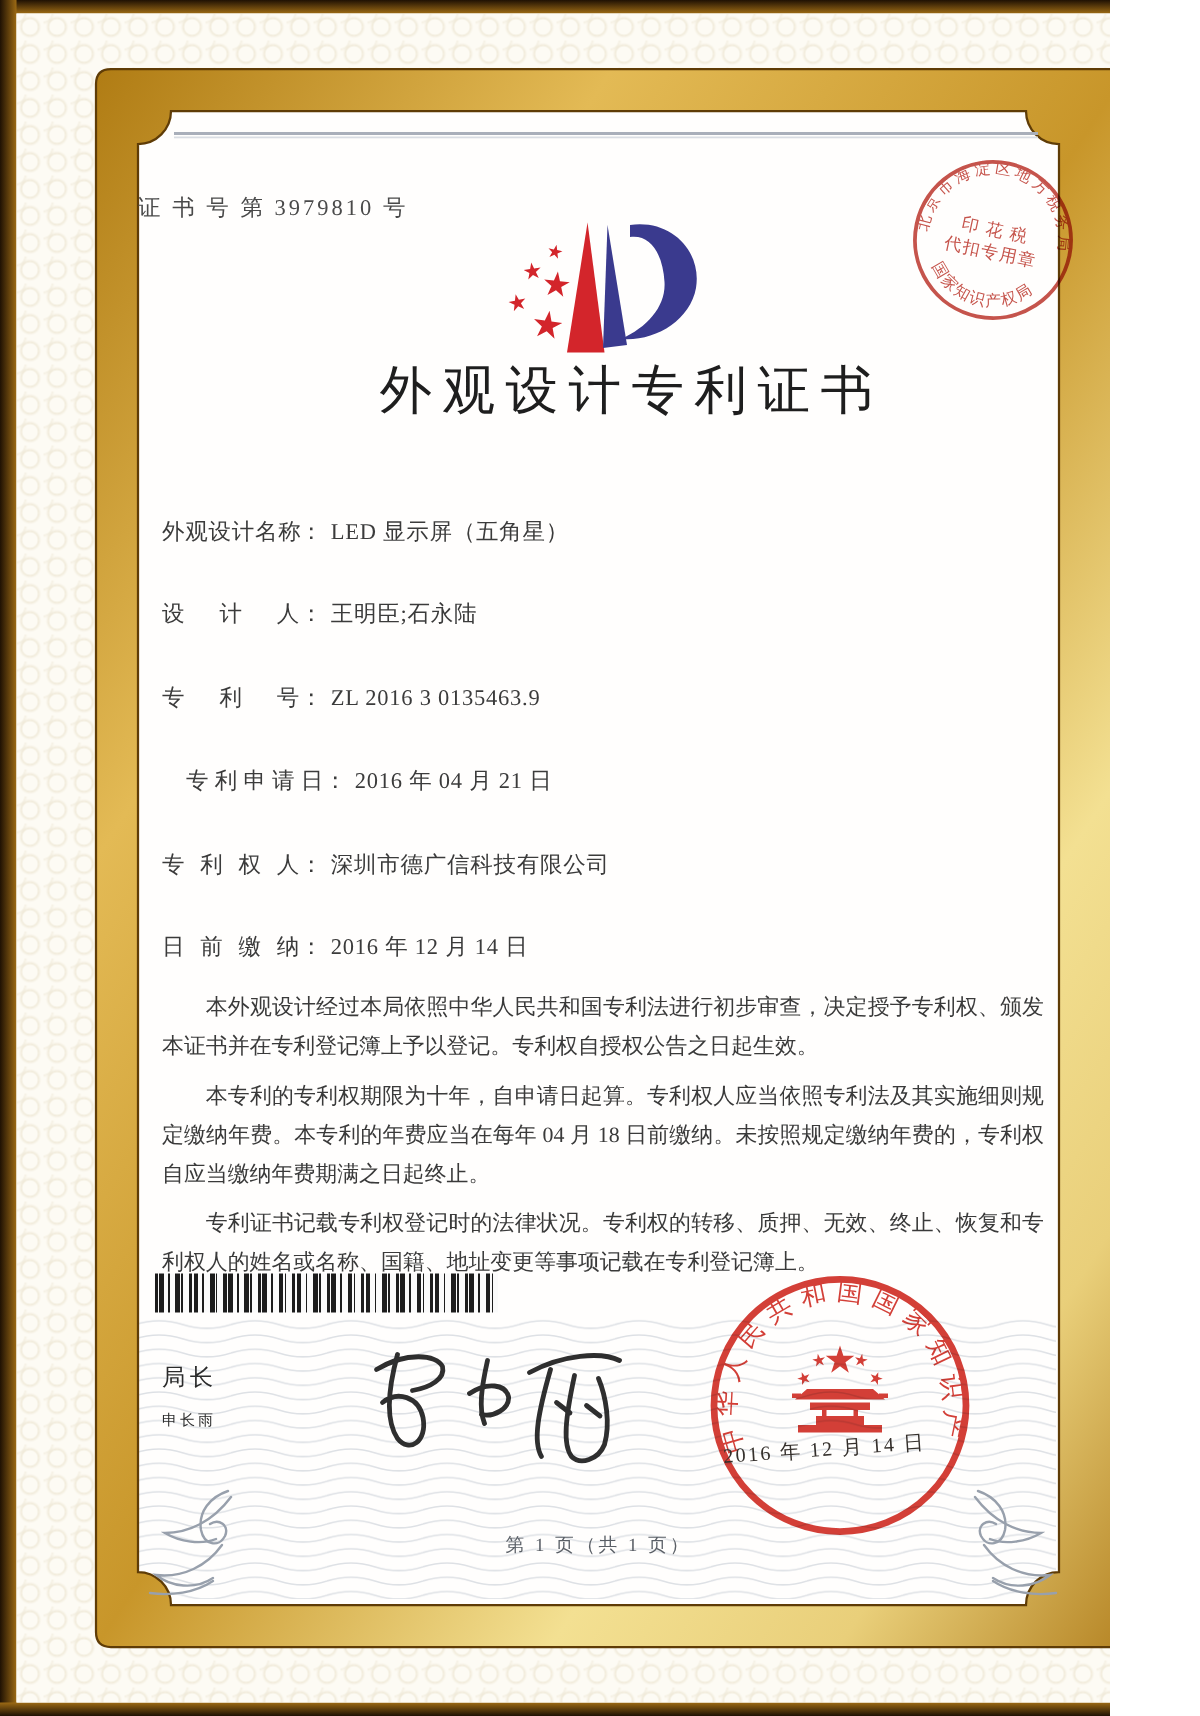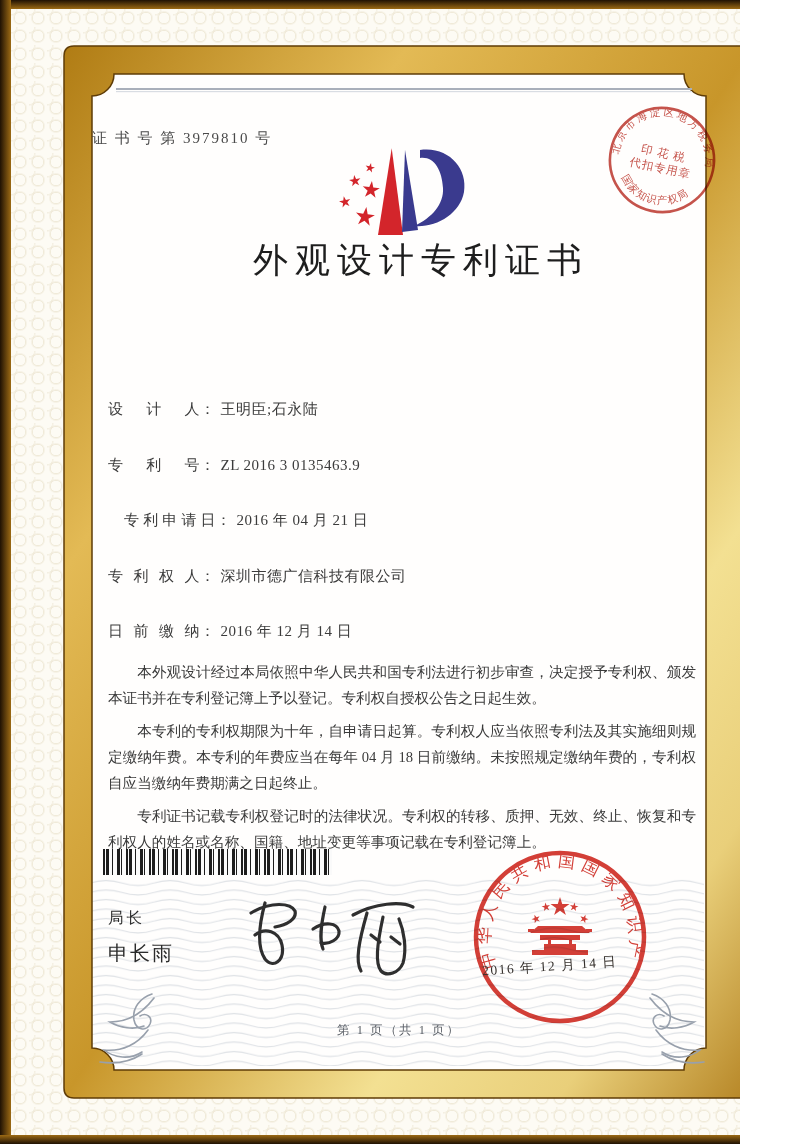--- a/index.html
+++ b/index.html
@@ -29,21 +29,21 @@
   .flabel{display:inline-block;width:92px;text-align:justify;text-align-last:justify;vertical-align:bottom;}
   .fval{padding-left:5px;}
 
   .paras{left:100px;top:652px;width:604px;}
   .paras p{margin:8px;font-size:14.6px;line-height:1.76;text-align:justify;text-indent:2em;color:#3a3a3a;}
 
   .barcode{left:103px;top:849px;width:229px;height:26px;
     background:repeating-linear-gradient(90deg,#1c1c1c 0 2px,#fafafa 2px 3px,#1c1c1c 3px 6px,#fafafa 6px 9px,#1c1c1c 9px 10px,#fafafa 10px 14px,#1c1c1c 14px 17px,#fafafa 17px 18px,#1c1c1c 18px 19px,#fafafa 19px 23px);}
 
   .sig-post{left:108px;top:908px;font-size:15.5px;letter-spacing:3px;color:#2b2b2b;}
-  .sig-name{left:108px;top:940px;font-size:20px;letter-spacing:2px;color:#2b2b2b;}
+  .sig-name{left:108px;top:940px;font-size:10px;letter-spacing:2px;color:#2b2b2b;}
 
   .footer{left:92px;top:1022px;width:614px;text-align:center;font-size:12.5px;letter-spacing:2px;color:#5a5f66;}
 
   .seal{mix-blend-mode:multiply;}
   .seal-date{left:482px;top:956px;width:180px;font-size:13.5px;letter-spacing:1.5px;color:#35302c;transform:rotate(-4deg);}
 </style>
 </head>
 <body>
 
 <div class="stage">
@@ -128,20 +128,23 @@
       </defs>
       <text font-size="10.5" letter-spacing="2.5"><textPath href="#ttop">北京市海淀区地方税务局</textPath></text>
       <text font-size="10.5" letter-spacing="1"><textPath href="#tbot">国家知识产权局</textPath></text>
       <text x="65" y="62" text-anchor="middle" font-size="11.5" letter-spacing="1">印 花 税</text>
       <text x="65" y="77" text-anchor="middle" font-size="11.5" letter-spacing="1">代扣专用章</text>
     </g>
   </svg>
 
   <div class="abs title">外观设计专利证书</div>
 
+  <div class="abs field-row" style="top:345px;">
+    <span style="display:inline-block;width:92px;text-align:justify;text-align-last:justify;" class="flabel">外观设计名称</span><span>：</span><span class="fval">LED 显示屏（五角星）</span>
+  </div>
   <div class="abs field-row" style="top:400px;">
     <span class="flabel">设计人</span><span>：</span><span class="fval">王明臣;石永陆</span>
   </div>
   <div class="abs field-row" style="top:456px;">
     <span class="flabel">专利号</span><span>：</span><span class="fval">ZL 2016 3 0135463.9</span>
   </div>
   <div class="abs field-row" style="top:511px;margin-left:16px;">
     <span class="flabel">专利申请日</span><span>：</span><span class="fval">2016 年 04 月 21 日</span>
   </div>
   <div class="abs field-row" style="top:567px;">

